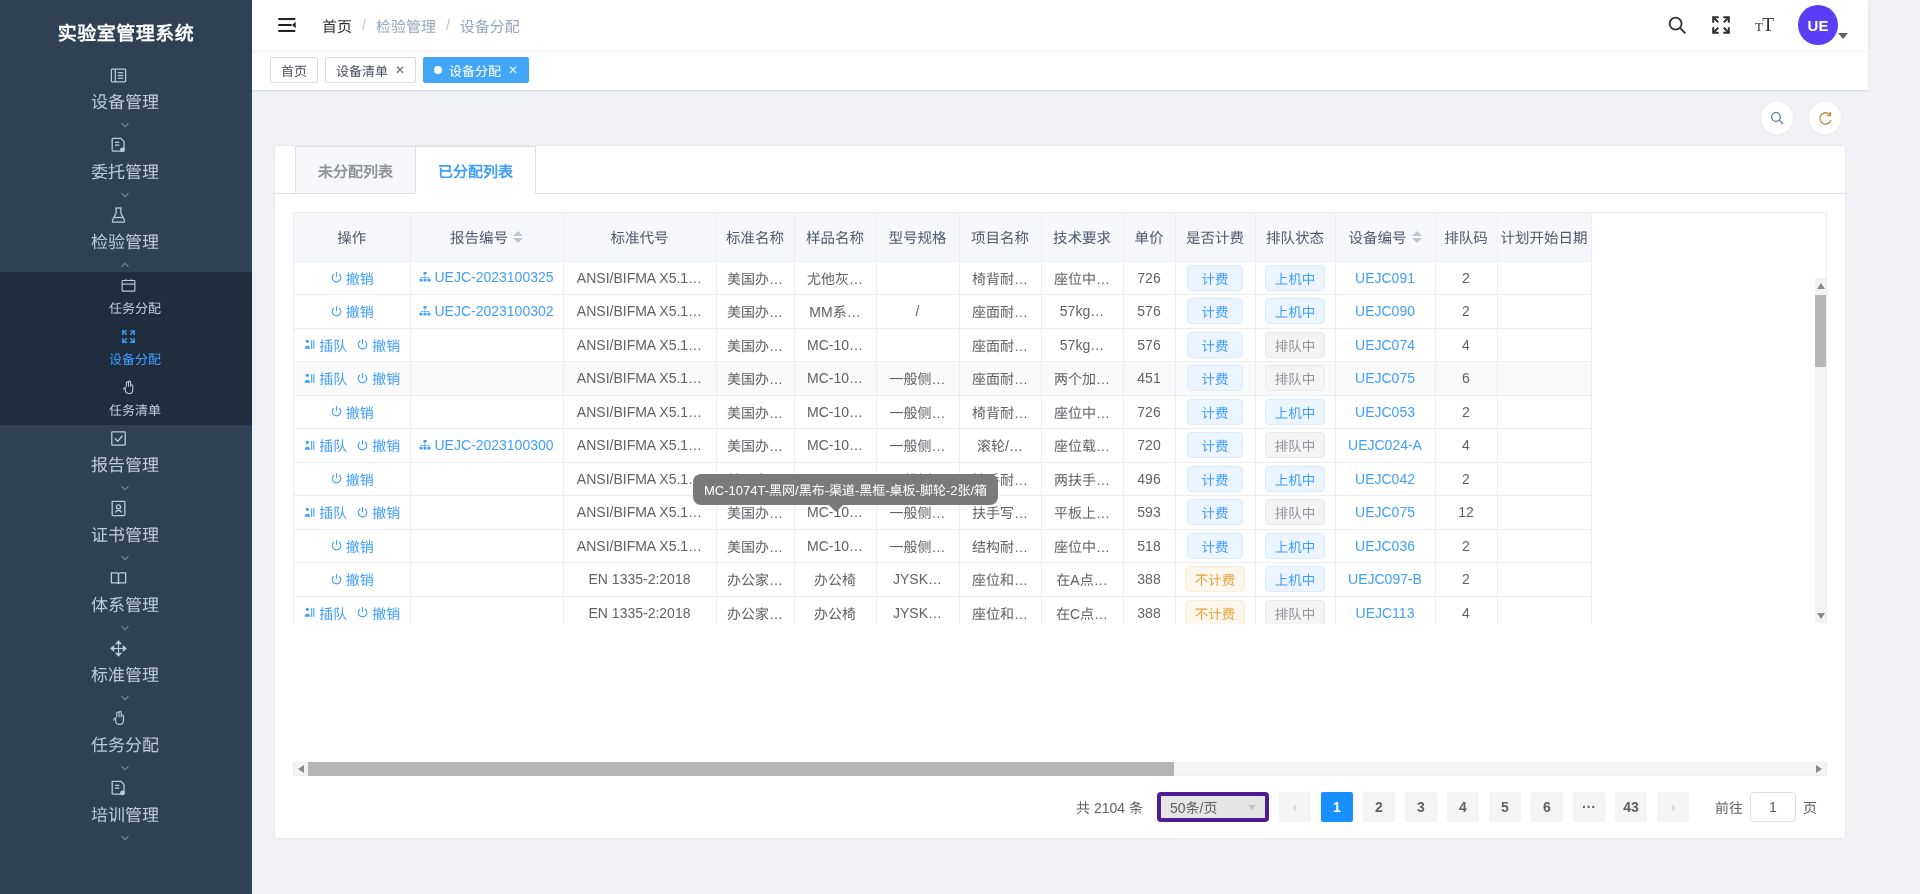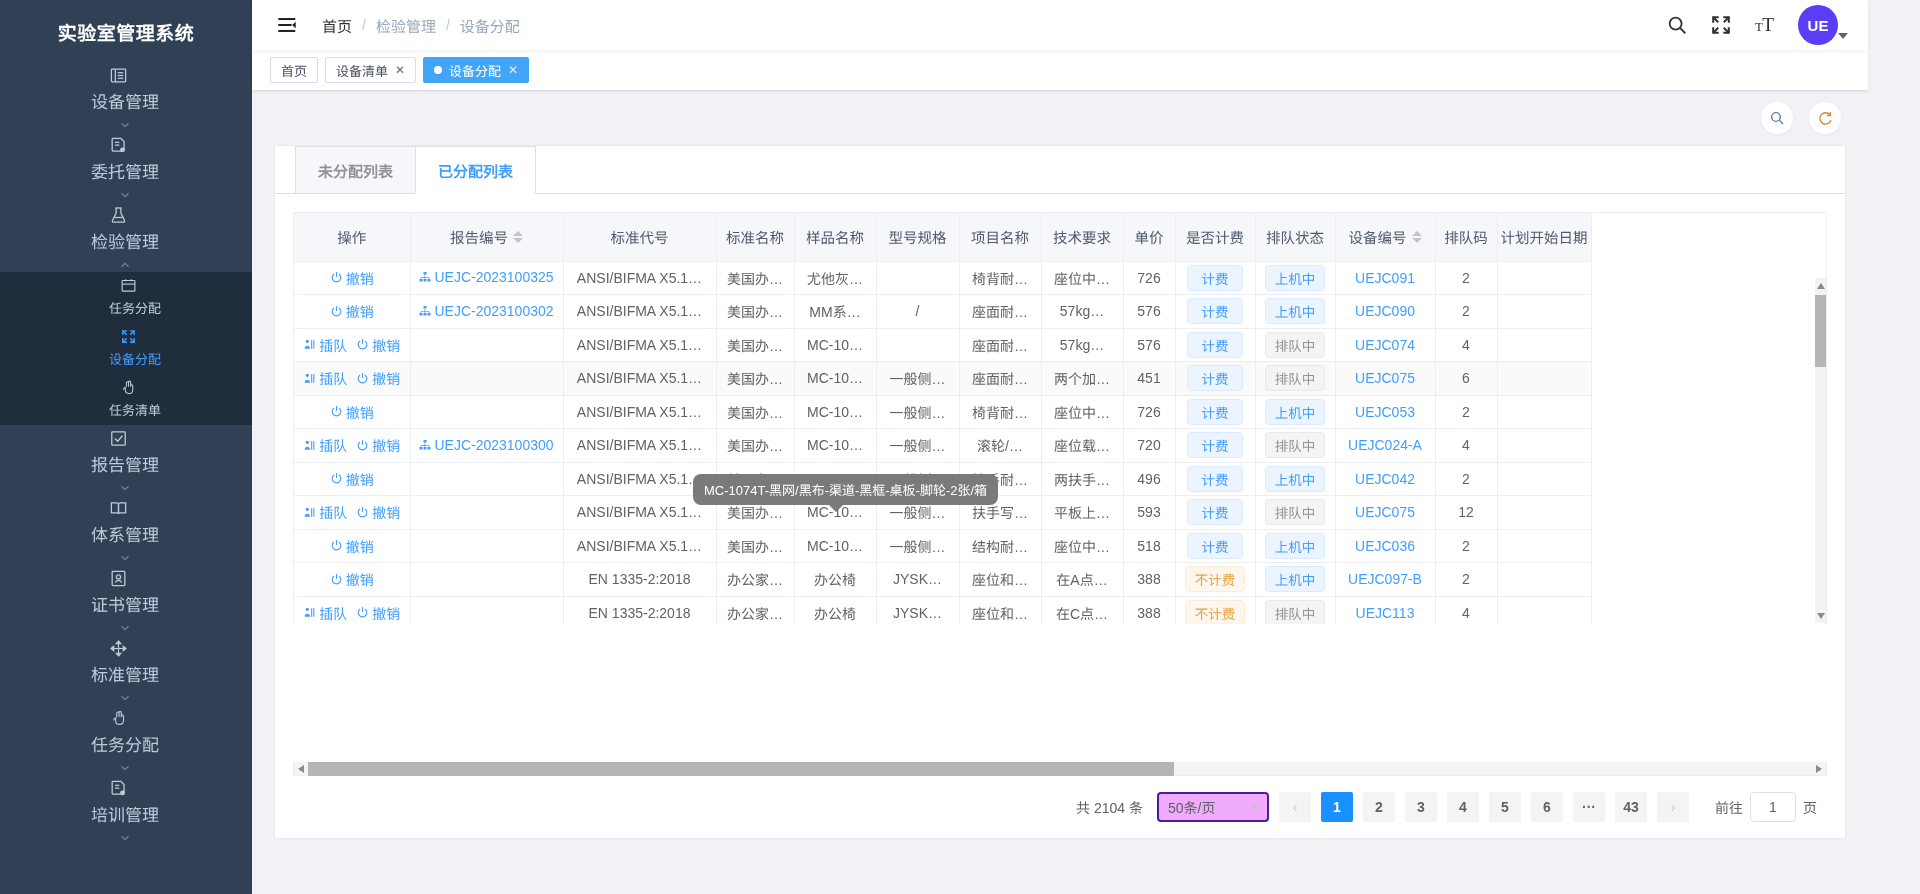--- a/index.html
+++ b/index.html
@@ -191,23 +191,23 @@
     border-top: 7px solid #7a7a7a;
   }
 
   
   .pager {
     height: 62px; display: flex; align-items: center; justify-content: flex-end;
     gap: 10px; padding-right: 28px; font-size: 14px; color: #606266;
   }
   .pg-total { margin-right: 4px; }
   .pg-select {
-    width: 112px; height: 30px; border: 2px solid #4c1d95; border-radius: 4px;
+    width: 112px; height: 30px; border: 4px solid #4c1d95; border-radius: 4px;
     display: flex; align-items: center; justify-content: space-between;
-    padding: 0 9px; font-size: 14px; color: #606266; cursor: pointer; background:#f0abfc;
+    padding: 0 9px; font-size: 14px; color: #606266; cursor: pointer; background:#e5e5e5;
   }
   .pg-btn {
     min-width: 32px; height: 30px; padding: 0 6px; border-radius: 2px; background: #f4f4f5;
     display: flex; align-items: center; justify-content: center;
     font-size: 14px; color: #606266; cursor: pointer; font-weight: bold;
   }
   .pg-btn.active { background: #1890ff; color: #fff; }
   .pg-btn.nav { font-weight: normal; color: #c0c4cc; }
   .pg-jump { display: flex; align-items: center; gap: 7px; margin-left: 16px; }
   .pg-jump-input {
@@ -325,41 +325,41 @@
       <span class="mi-arrow">
         <svg width="14" height="14" viewBox="0 0 24 24" fill="none" stroke="#8a98ac" stroke-width="2">
             <polyline points="6 9 12 15 18 9"></polyline>
           </svg>
       </span>
     </div>
 
     <div class="menu-item">
       <span class="mi-icon">
         <svg width="19" height="19" viewBox="0 0 24 24" fill="none" stroke="#bfcbd9" stroke-width="1.6">
-          <path d="M3 5h6.5a2 2 0 0 1 2.5 2v12a1.6 1.6 0 0 0-1.6-1.5H3z"></path>
-          <path d="M21 5h-6.5a2 2 0 0 0-2.5 2v12a1.6 1.6 0 0 1 1.6-1.5H21z"></path>
-        </svg>
-      </span>
-      <span class="mi-label">体系管理</span>
-      <span class="mi-arrow">
-        <svg width="14" height="14" viewBox="0 0 24 24" fill="none" stroke="#8a98ac" stroke-width="2">
-            <polyline points="6 9 12 15 18 9"></polyline>
-          </svg>
-      </span>
-    </div>
-
-    <div class="menu-item">
-      <span class="mi-icon">
-        <svg width="19" height="19" viewBox="0 0 24 24" fill="none" stroke="#bfcbd9" stroke-width="1.6">
           <rect x="4" y="3" width="16" height="18" rx="1"></rect>
             <circle cx="12" cy="10" r="2.6"></circle>
           <path d="M8 17c1-1.8 2.4-2.6 4-2.6S15 15.2 16 17"></path>
         </svg>
       </span>
       <span class="mi-label">证书管理</span>
+      <span class="mi-arrow">
+        <svg width="14" height="14" viewBox="0 0 24 24" fill="none" stroke="#8a98ac" stroke-width="2">
+            <polyline points="6 9 12 15 18 9"></polyline>
+          </svg>
+      </span>
+    </div>
+
+    <div class="menu-item">
+      <span class="mi-icon">
+        <svg width="19" height="19" viewBox="0 0 24 24" fill="none" stroke="#bfcbd9" stroke-width="1.6">
+          <path d="M3 5h6.5a2 2 0 0 1 2.5 2v12a1.6 1.6 0 0 0-1.6-1.5H3z"></path>
+          <path d="M21 5h-6.5a2 2 0 0 0-2.5 2v12a1.6 1.6 0 0 1 1.6-1.5H21z"></path>
+        </svg>
+      </span>
+      <span class="mi-label">体系管理</span>
       <span class="mi-arrow">
         <svg width="14" height="14" viewBox="0 0 24 24" fill="none" stroke="#8a98ac" stroke-width="2">
             <polyline points="6 9 12 15 18 9"></polyline>
           </svg>
       </span>
     </div>
 
     <div class="menu-item">
       <span class="mi-icon">
         <svg width="19" height="19" viewBox="0 0 24 24" fill="#bfcbd9" stroke="#bfcbd9" stroke-width="1.4">

